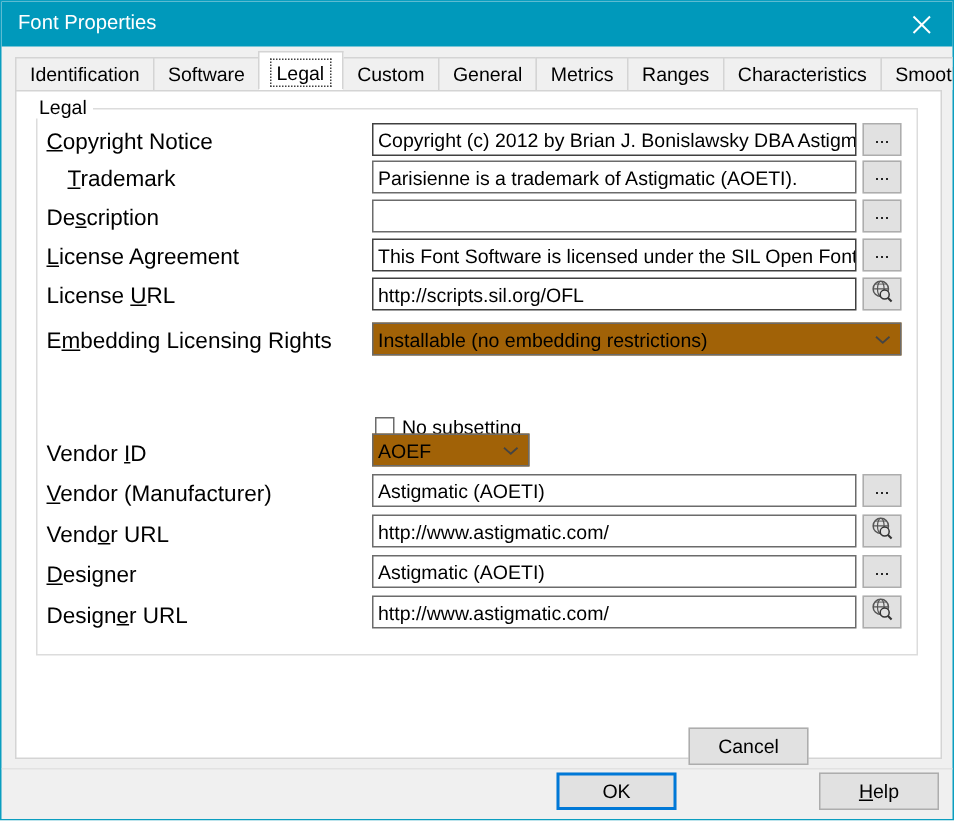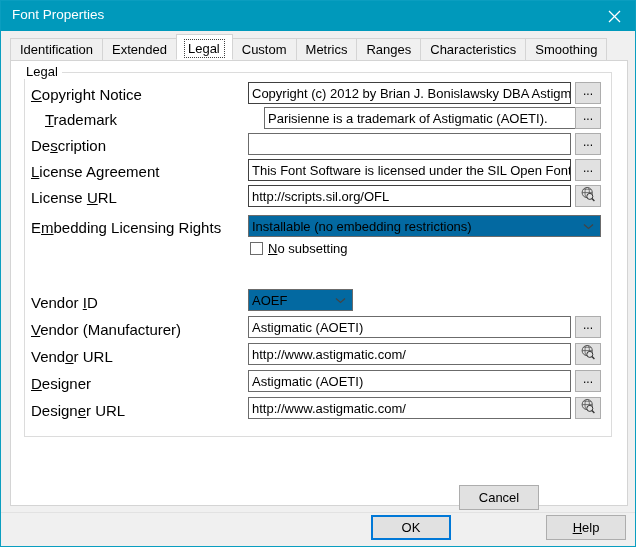--- a/index.html
+++ b/index.html
@@ -139,39 +139,40 @@
   .dots {
     font-size: 12px; color: #000000; line-height: 1;
     letter-spacing: 0px;
     margin-bottom: 4px;
   }
 
   .combo {
     position: absolute;
     box-sizing: border-box;
     height: 22px;
-    background: #0369a1;
+    background: #a16207;
     border: 1px solid #6b6b6b;
     font-size: 13px;
     color: #000000;
     display: flex; align-items: center;
     padding: 0 3px;
     white-space: nowrap;
     overflow: hidden;
   }
   .combo .chev {
     position: absolute; right: 6px; top: 0; bottom: 0;
     display: flex; align-items: center;
   }
 
   .cb-row {
     position: absolute;
     display: flex; align-items: center;
     font-size: 13px; color: #000000;
     white-space: nowrap;
+    margin-top: 36px;
   }
   .cb-box {
     width: 13px; height: 13px;
     box-sizing: border-box;
     border: 1px solid #6b6b6b;
     background: #ffffff;
     margin-right: 5px;
     flex: 0 0 auto;
   }
 
@@ -211,27 +212,30 @@
         <line x1="12" y1="1" x2="1" y2="12" stroke="#ffffff" stroke-width="1.3"></line>
       </svg>
     </div>
   </div>
 
   <div id="tabstrip">
     <div class="tab">
         <span class="tab-inner">Identification</span>
       </div>
     <div class="tab">
-        <span class="tab-inner">Extended</span>
+        <span class="tab-inner">Software</span>
       </div>
     <div class="tab active">
         <span class="tab-inner">Legal</span>
       </div>
     <div class="tab">
         <span class="tab-inner">Custom</span>
+      </div>
+    <div class="tab">
+        <span class="tab-inner">General</span>
       </div>
     <div class="tab">
         <span class="tab-inner">Metrics</span>
       </div>
     <div class="tab">
         <span class="tab-inner">Ranges</span>
       </div>
     <div class="tab">
         <span class="tab-inner">Characteristics</span>
       </div>
@@ -246,21 +250,21 @@
 
   <div id="group-label">Legal</div>
 
   <div class="row-label" style="left:30px; top:85px;"><u>C</u>opyright Notice</div>
   <div class="tb clipped" style="left:247px; top:81px; width:323px;">Copyright (c) 2012 by Brian J. Bonislawsky DBA Astigmatic (</div>
   <div class="sq-btn" style="left:574px; top:81px;">
     <span class="dots">...</span>
   </div>
 
   <div class="row-label" style="left:44px; top:110px;"><u>T</u>rademark</div>
-  <div class="tb" style="left:247px; top:106px; width:323px;margin-left:16px;">Parisienne is a trademark of Astigmatic (AOETI).</div>
+  <div class="tb" style="left:247px; top:106px; width:323px;">Parisienne is a trademark of Astigmatic (AOETI).</div>
   <div class="sq-btn" style="left:574px; top:106px;">
     <span class="dots">...</span>
   </div>
 
   <div class="row-label" style="left:30px; top:136px;">De<u>s</u>cription</div>
   <div class="tb" style="left:247px; top:132px; width:323px;"></div>
   <div class="sq-btn" style="left:574px; top:132px;">
     <span class="dots">...</span>
   </div>
 

